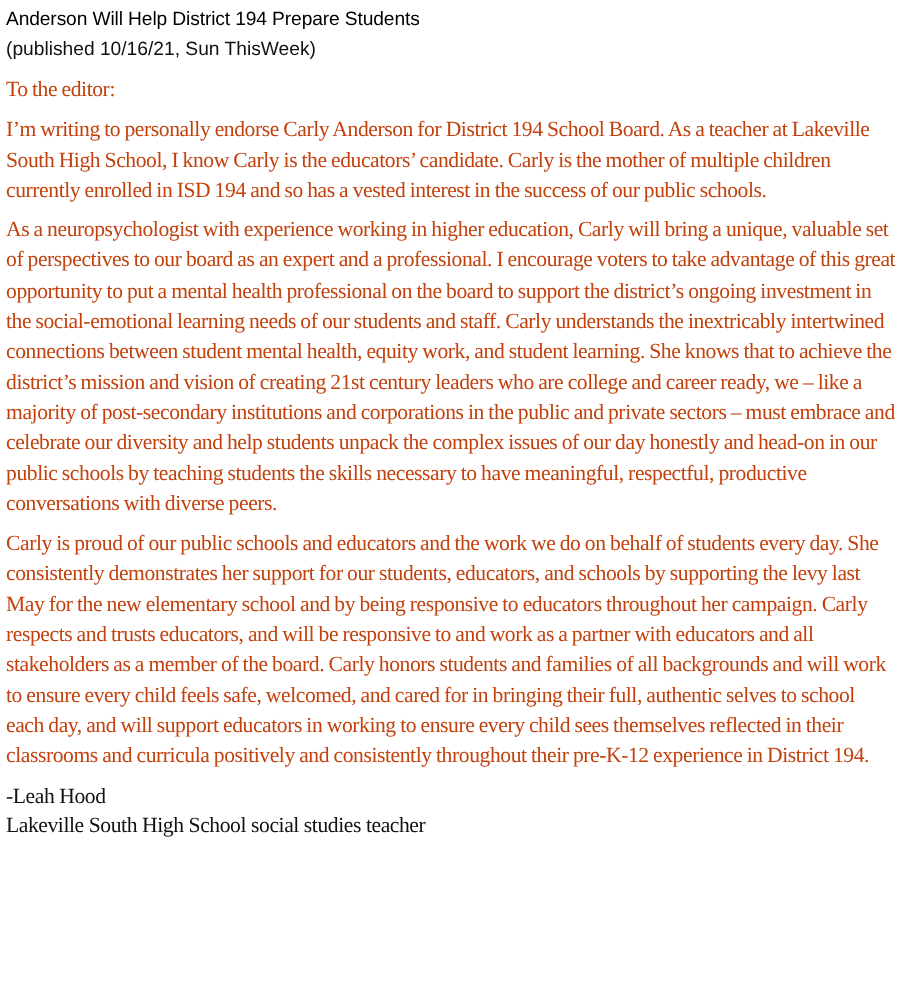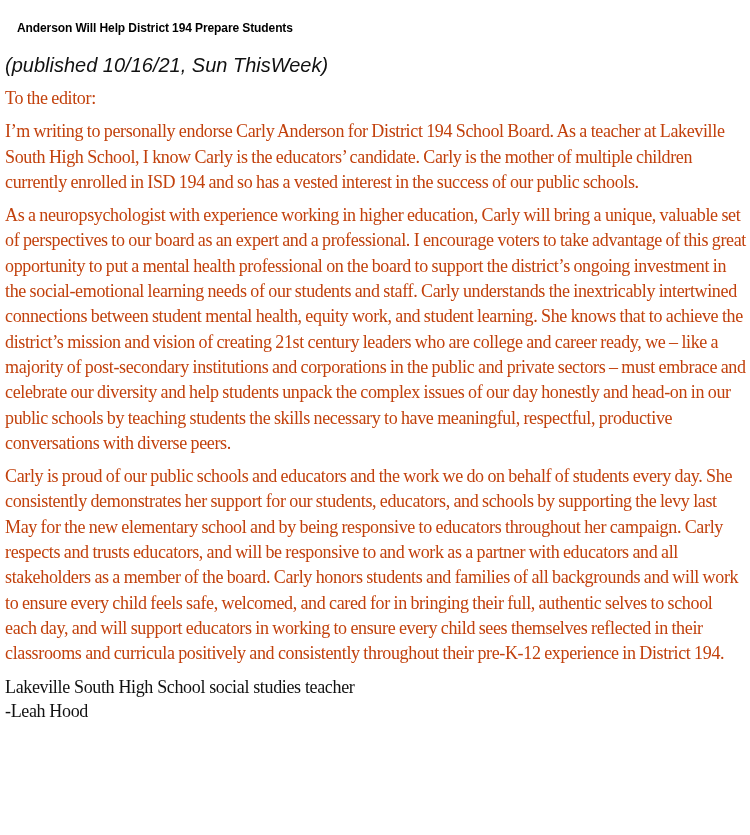--- a/index.html
+++ b/index.html
@@ -11,34 +11,33 @@
       width: 750px;
       height: 835px;
       overflow: hidden;
       color: #111111;
     }
     .doc {
       padding: 4px 4px 0 5px;
     }
     .title {
       font-family: "Liberation Sans", sans-serif;
-      font-weight: bold;
-      font-size: 12px;
+      font-weight: normal;
+      font-size: 16px;
       line-height: 25px;
-      margin: 12px;
+      margin: 0;
       letter-spacing: -0.1px;
       color: #000;
     }
     .publine {
       font-family: "Liberation Sans", sans-serif;
-      font-size: 20px;
+      font-size: 16px;
       line-height: 25px;
       margin: 0 0 8px 0;
       color: #111;
-      font-style: italic;
     }
     .body-text {
       font-family: "Liberation Serif", serif;
       font-size: 18px;
       line-height: 25.3px;
       margin: 0 0 8px 0;
       letter-spacing: -0.35px;
       word-spacing: -0.5px;
       color: #c2410c;
       text-align: left;
@@ -56,16 +55,16 @@
 <body>
 
 <div class="doc">
   <h1 class="title">Anderson Will Help District 194 Prepare Students</h1>
   <p class="publine">(published 10/16/21, Sun ThisWeek)</p>
   <p class="body-text">To the editor:</p>
   <p class="body-text">I’m writing to personally endorse Carly Anderson for District 194 School Board. As a teacher at Lakeville South High School, I know Carly is the educators’ candidate. Carly is the mother of multiple children currently enrolled in ISD 194 and so has a vested interest in the success of our public schools.</p>
   <p class="body-text">As a neuropsychologist with experience working in higher education, Carly will bring a unique, valuable set of perspectives to our board as an expert and a professional. I encourage voters to take advantage of this great opportunity to put a mental health professional on the board to support the district’s ongoing investment in the social-emotional learning needs of our students and staff. Carly understands the inextricably intertwined connections between student mental health, equity work, and student learning. She knows that to achieve the district’s mission and vision of creating 21st century leaders who are college and career ready, we – like a majority of post-secondary institutions and corporations in the public and private sectors – must embrace and celebrate our diversity and help students unpack the complex issues of our day honestly and head-on in our public schools by teaching students the skills necessary to have meaningful, respectful, productive conversations with diverse peers.</p>
   <p class="body-text">Carly is proud of our public schools and educators and the work we do on behalf of students every day. She consistently demonstrates her support for our students, educators, and schools by supporting the levy last May for the new elementary school and by being responsive to educators throughout her campaign. Carly respects and trusts educators, and will be responsive to and work as a partner with educators and all stakeholders as a member of the board. Carly honors students and families of all backgrounds and will work to ensure every child feels safe, welcomed, and cared for in bringing their full, authentic selves to school each day, and will support educators in working to ensure every child sees themselves reflected in their classrooms and curricula positively and consistently throughout their pre-K-12 experience in District 194.</p>
   <div>
+    <p class="sig">-Leah Hood</p>
     <p class="sig">Lakeville South High School social studies teacher</p>
-    <p class="sig">-Leah Hood</p>
   </div>
 </div>
 
 </body></html>

